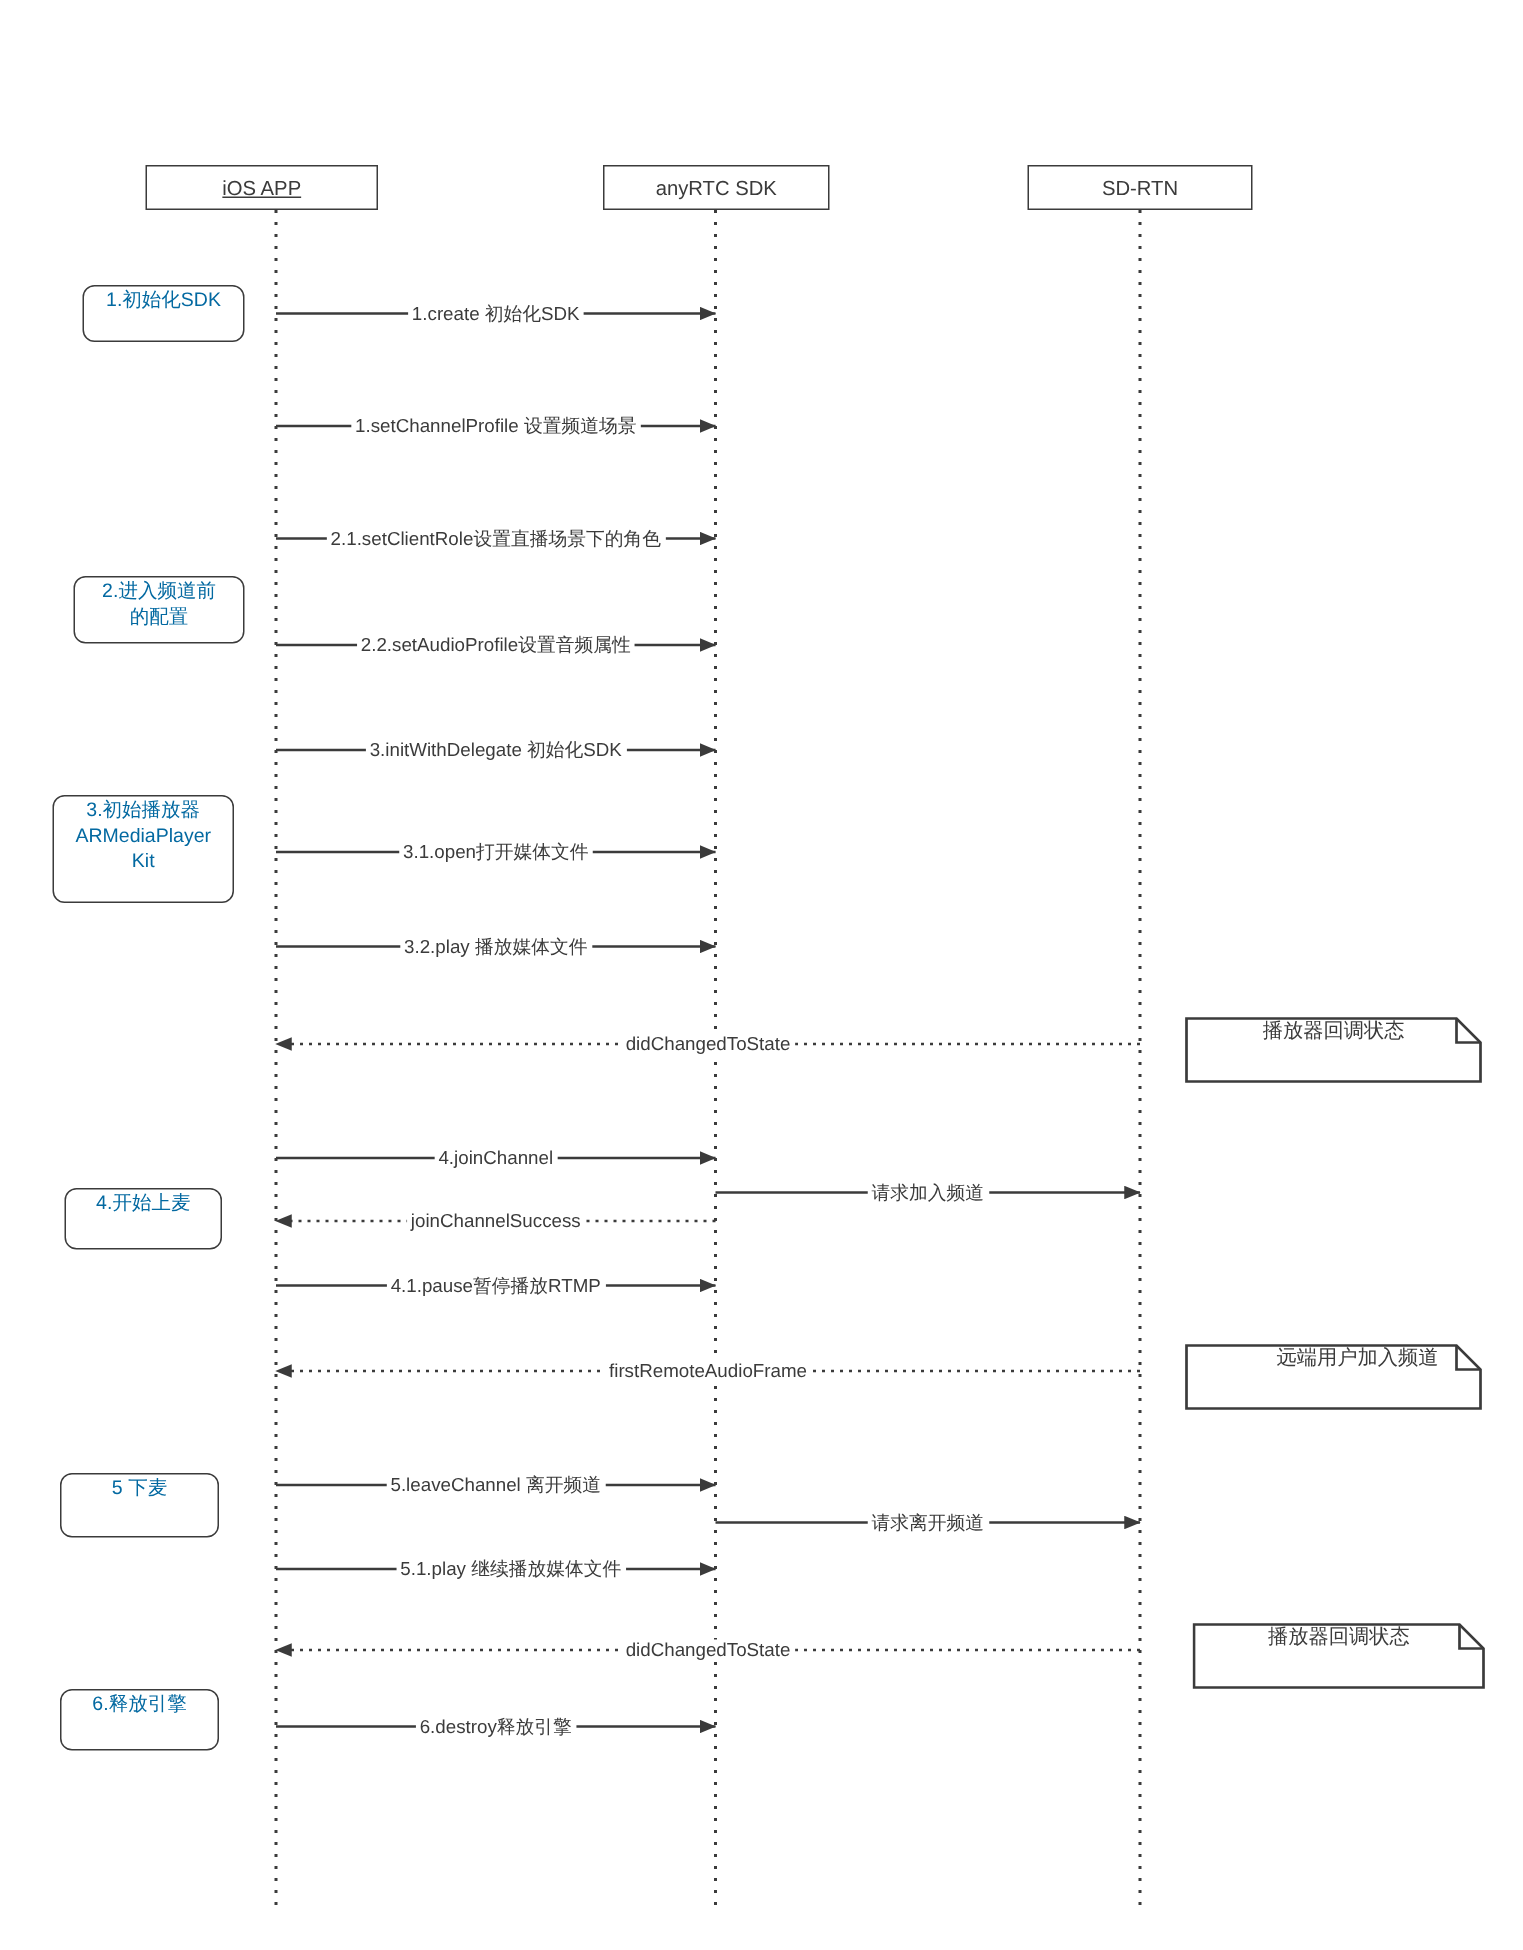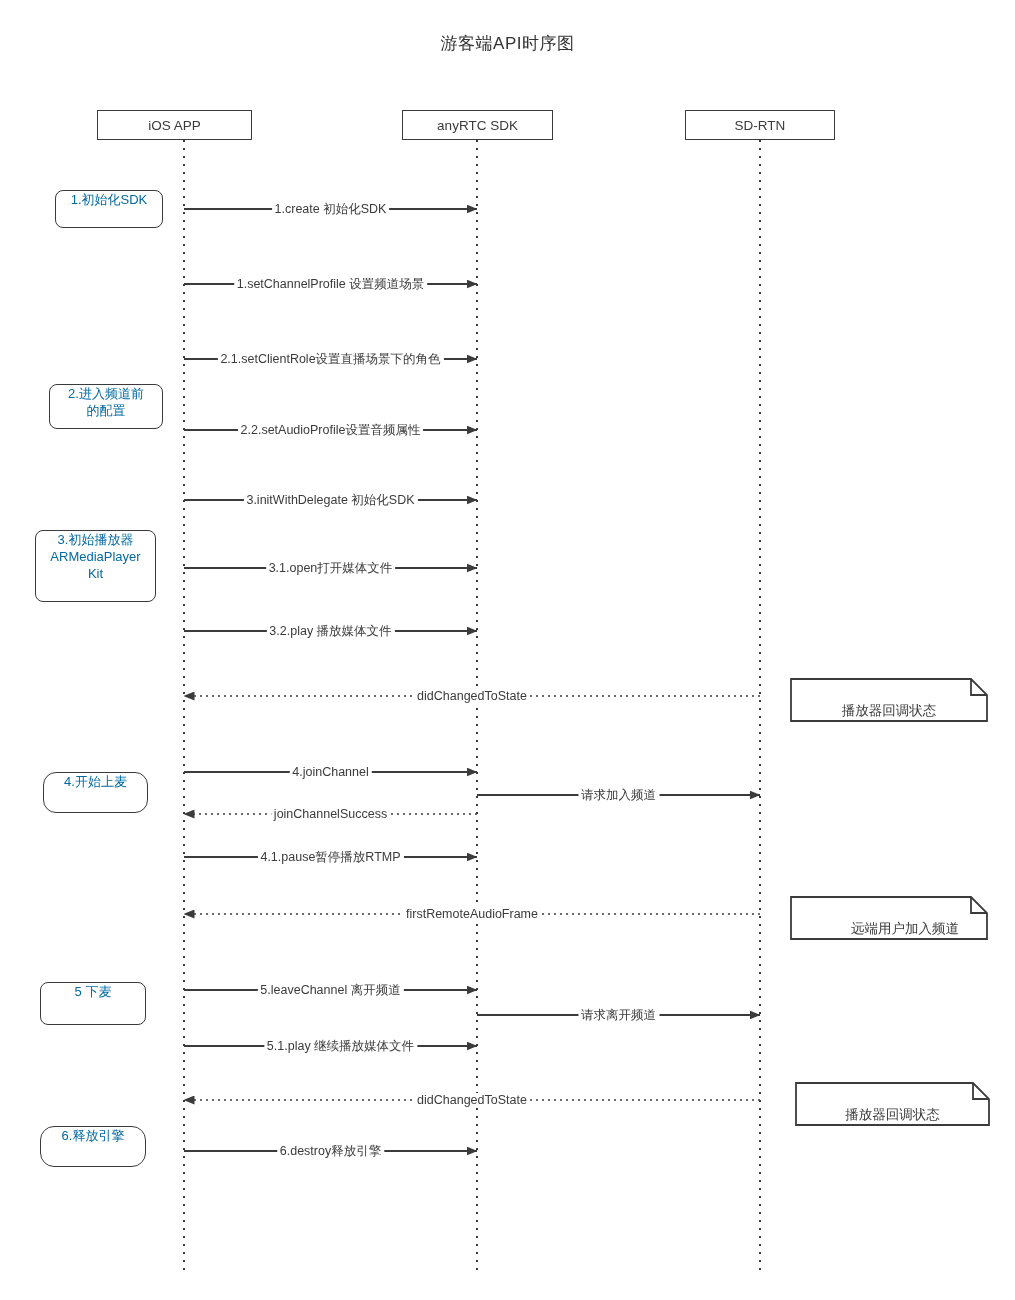--- a/index.html
+++ b/index.html
@@ -62,21 +62,21 @@
     line-height: 17px;
     color: #0369a1;
     white-space: pre-line;
     z-index: 3;
   }
   .note-box {
     position: absolute;
     box-sizing: border-box;
     background: #ffffff;
     display: flex;
-    align-items: flex-end;
+    align-items: flex-start;
     justify-content: center;
     text-align: center;
     font-size: 13.5px;
     color: #3b3b3b;
     z-index: 3;
   }
   .note-box .note-shape {
     position: absolute;
     left: 0;
     top: 0;
@@ -98,21 +98,20 @@
     white-space: nowrap;
     z-index: 2;
     line-height: 14px;
   }
 </style>
 </head>
 <body>
 
 <div id="canvas">
 
-  <div class="diagram-title">游客端API时序图</div>
 
   <svg id="wires" viewBox="0 0 1015 1300" xmlns="http://www.w3.org/2000/svg">
     <defs>
       <marker id="arrow-solid" markerWidth="11" markerHeight="9" refX="10.5" refY="4.5" orient="auto" markerUnits="userSpaceOnUse">
         <path d="M0,0 L11,4.5 L0,9 z" fill="#3b3b3b"></path>
       </marker>
       <marker id="arrow-solid-left" markerWidth="11" markerHeight="9" refX="10.5" refY="4.5" orient="auto" markerUnits="userSpaceOnUse">
         <path d="M0,0 L11,4.5 L0,9 z" fill="#3b3b3b"></path>
       </marker>
     </defs>
@@ -135,40 +134,40 @@
         <line x1="760" y1="914" x2="184" y2="914" stroke="#3b3b3b" stroke-width="1.6" stroke-dasharray="2 4" marker-end="url(#arrow-solid)"></line>
         <line x1="184" y1="990" x2="477" y2="990" stroke="#3b3b3b" stroke-width="1.8" stroke-dasharray="none" marker-end="url(#arrow-solid)"></line>
         <line x1="477" y1="1015" x2="760" y2="1015" stroke="#3b3b3b" stroke-width="1.8" stroke-dasharray="none" marker-end="url(#arrow-solid)"></line>
         <line x1="184" y1="1046" x2="477" y2="1046" stroke="#3b3b3b" stroke-width="1.8" stroke-dasharray="none" marker-end="url(#arrow-solid)"></line>
         <line x1="760" y1="1100" x2="184" y2="1100" stroke="#3b3b3b" stroke-width="1.6" stroke-dasharray="2 4" marker-end="url(#arrow-solid)"></line>
         <line x1="184" y1="1151" x2="477" y2="1151" stroke="#3b3b3b" stroke-width="1.8" stroke-dasharray="none" marker-end="url(#arrow-solid)"></line>
       </g>
   </svg>
 
   <div id="actor-layer">
-      <div class="actor-box" style="left: 97px; top: 110px; width: 155px; height: 30px;">
+      <div class="actor-box" style="left: 97px; top: 110px; width: 155px; height: 30px; text-decoration: underline;">
         <span>iOS APP</span>
       </div>
       <div class="actor-box" style="left: 402px; top: 110px; width: 151px; height: 30px;">
         <span>anyRTC SDK</span>
       </div>
       <div class="actor-box" style="left: 685px; top: 110px; width: 150px; height: 30px;">
         <span>SD-RTN</span>
       </div>
     </div>
   <div id="step-layer">
       <div class="step-box" style="left: 55px; top: 190px; width: 108px; height: 38px;"><span>1.初始化SDK</span></div>
       <div class="step-box" style="left: 49px; top: 339px; width: 114px; height: 45px; margin-top: 45px;"><span>2.进入频道前
 的配置</span></div>
       <div class="step-box" style="left: 35px; top: 530px; width: 121px; height: 72px;"><span>3.初始播放器
 ARMediaPlayer
 Kit</span></div>
-      <div class="step-box" style="left: 43px; top: 772px; width: 105px; height: 41px; border-radius: 13px;"><span>4.开始上麦</span></div>
+      <div class="step-box" style="left: 43px; top: 792px; width: 105px; height: 41px;"><span>4.开始上麦</span></div>
       <div class="step-box" style="left: 40px; top: 982px; width: 106px; height: 43px;"><span>5 下麦</span></div>
-      <div class="step-box" style="left: 40px; top: 1126px; width: 106px; height: 41px; border-radius: 14px;"><span>6.释放引擎</span></div>
+      <div class="step-box" style="left: 40px; top: 1126px; width: 106px; height: 41px;"><span>6.释放引擎</span></div>
     </div>
   <div id="note-layer">
       <div class="note-box" style="left: 790px; top: 678px; width: 198px; height: 44px;">
         <svg class="note-shape" viewBox="0 0 198 44" preserveAspectRatio="none">
           <path d="M1,1 L181,1 L197,17 L197,43 L1,43 Z" fill="#ffffff" stroke="#3b3b3b" stroke-width="1.8" stroke-linejoin="miter"></path>
           <path d="M181,1 L181,17 L197,17" fill="none" stroke="#3b3b3b" stroke-width="1.8"></path>
         </svg>
         <span class="note-text">播放器回调状态</span>
       </div>
       <div class="note-box" style="left: 790px; top: 896px; width: 198px; height: 44px; padding-left: 32px;">

